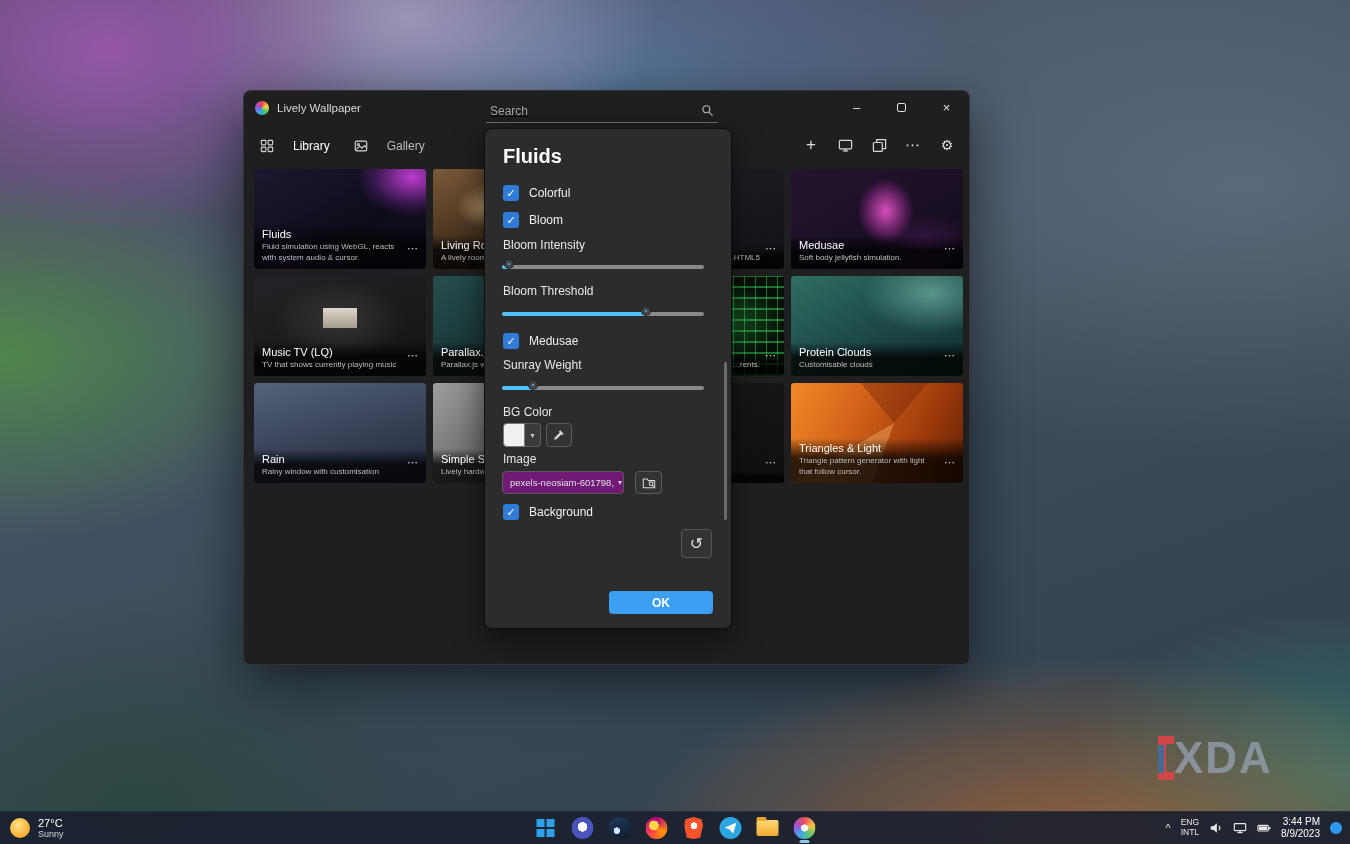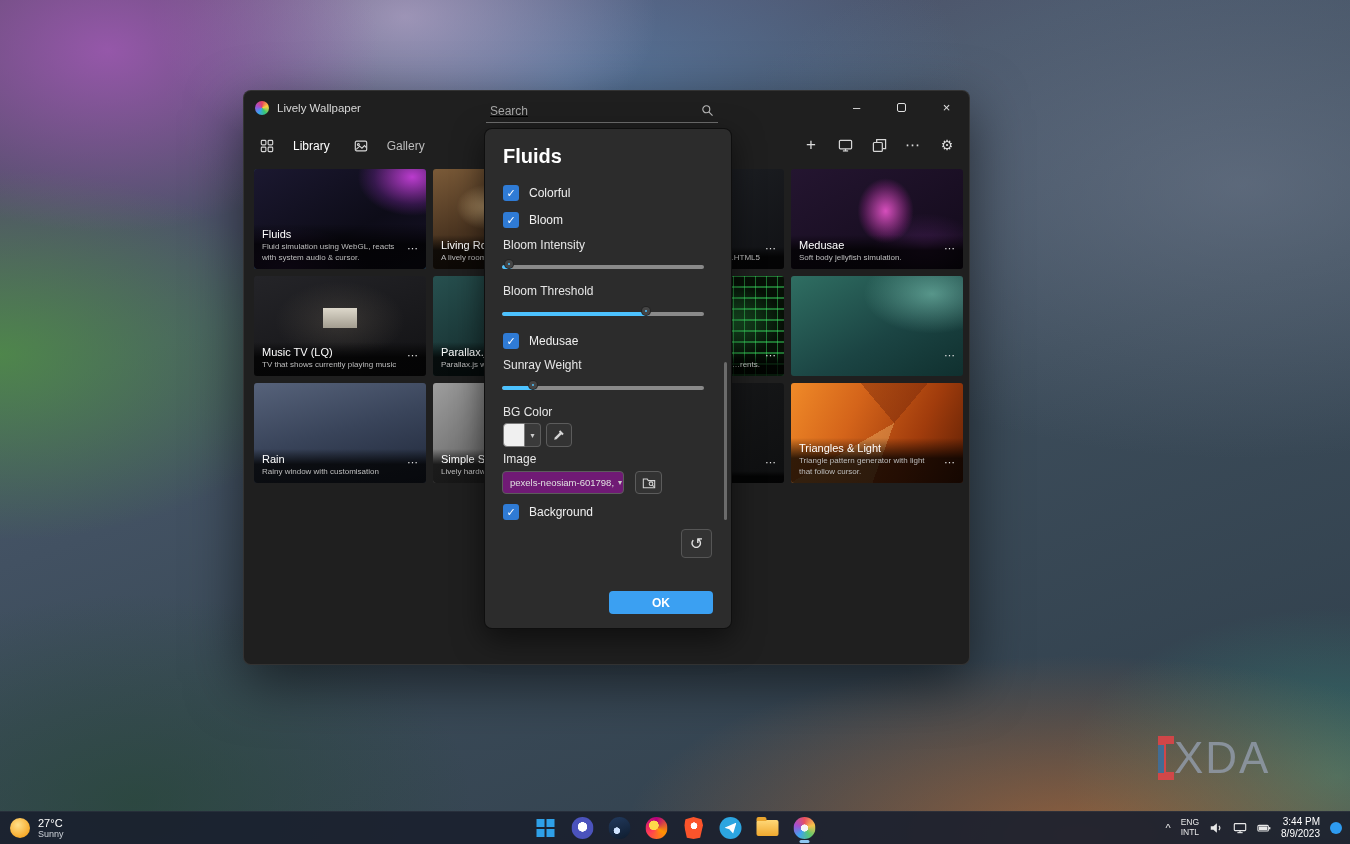--- a/index.html
+++ b/index.html
@@ -14,21 +14,21 @@
       radial-gradient(760px 300px at 80% 99%, rgba(205,115,50,.6), transparent 60%),
       radial-gradient(420px 260px at 99% 92%, rgba(55,150,130,.55), transparent 65%),
       radial-gradient(820px 420px at 92% 22%, rgba(120,130,150,.5), transparent 65%),
       linear-gradient(160deg,#5a4a6a 0%, #48566a 30%, #3c4c5a 55%, #2f3e4a 100%);
   }
 
   
   .xda { position:absolute; left:1158px; top:733px; display:flex; align-items:center; opacity:.88; }
   .xda-b1 { width:16px; height:44px; border-left:8px solid #e04448; border-top:8px solid #e04448; border-bottom:8px solid #e04448; }
   .xda-b2 { width:10px; height:28px; border-left:6px solid #3e6f9e; margin-left:-16px; margin-top:2px; }
-  .xda-text { font-size:44px; font-weight:400; color:rgba(145,155,170,.95); letter-spacing:2px; margin-left:6px; }
+  .xda-text { font-size:44px; font-weight:700; color:rgba(145,155,170,.95); letter-spacing:2px; margin-left:6px; }
 
   
   .win { position:absolute; left:243px; top:90px; width:727px; height:575px; background:#1f1f1f;
     border-radius:8px; border:1px solid rgba(255,255,255,.09); box-shadow:0 18px 55px rgba(0,0,0,.55); overflow:visible;padding-left:48px; }
   .titlebar { position:absolute; left:0; top:0; width:100%; height:34px; display:flex; align-items:center; padding-left:11px; }
   .appdot { width:14px; height:14px; border-radius:50%;
     background:conic-gradient(#e4405f,#ffcf3f,#37c871,#3aa0f3,#a64fd0,#e4405f); }
   .wtitle { font-size:11.5px; color:#d8d8d8; margin-left:8px; }
   .wctrls { position:absolute; right:0; top:0; display:flex; }
   .wc { width:45px; height:33px; display:flex; align-items:center; justify-content:center; color:#e0e0e0; font-size:13px; cursor:default; }
@@ -290,20 +290,24 @@
         <div class="tart a6"></div>
         <div class="tov">
           <div class="tname"></div>
           <div class="tdesc">…rents.</div>
         </div>
         <div class="tmore">⋯</div>
       </div>
 
       <div class="tile">
         <div class="tart a7"></div>
+        <div class="tov">
+          <div class="tname">Protein Clouds</div>
+          <div class="tdesc">Customisable clouds</div>
+        </div>
         <div class="tmore">⋯</div>
       </div>
 
       <div class="tile">
         <div class="tart a8"></div>
         <div class="tov">
           <div class="tname">Rain</div>
           <div class="tdesc">Rainy window with customisation</div>
         </div>
         <div class="tmore">⋯</div>

